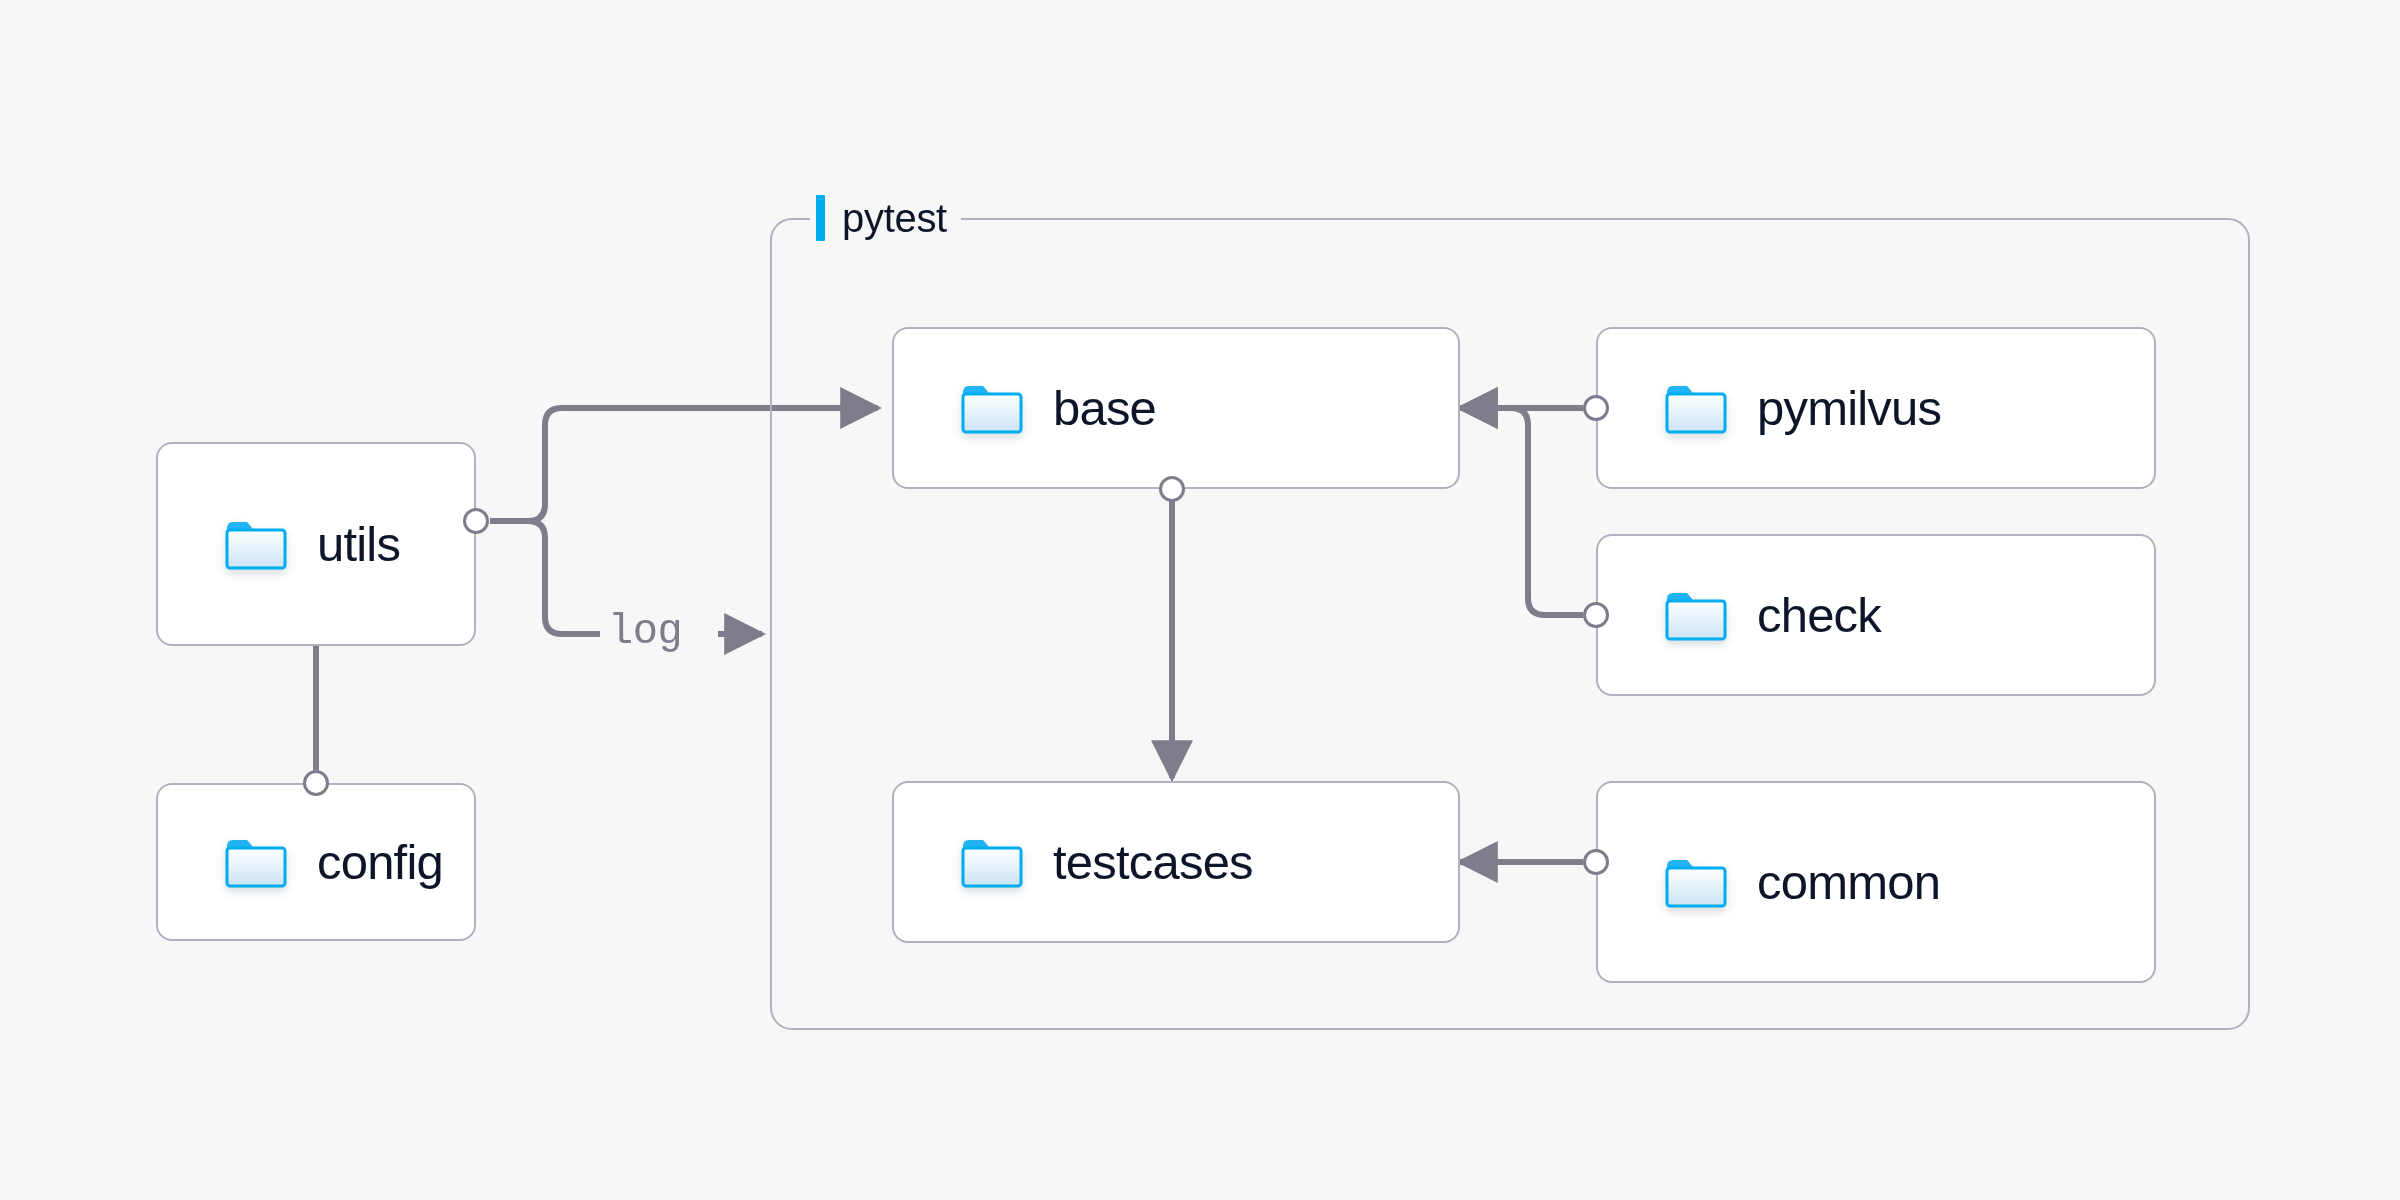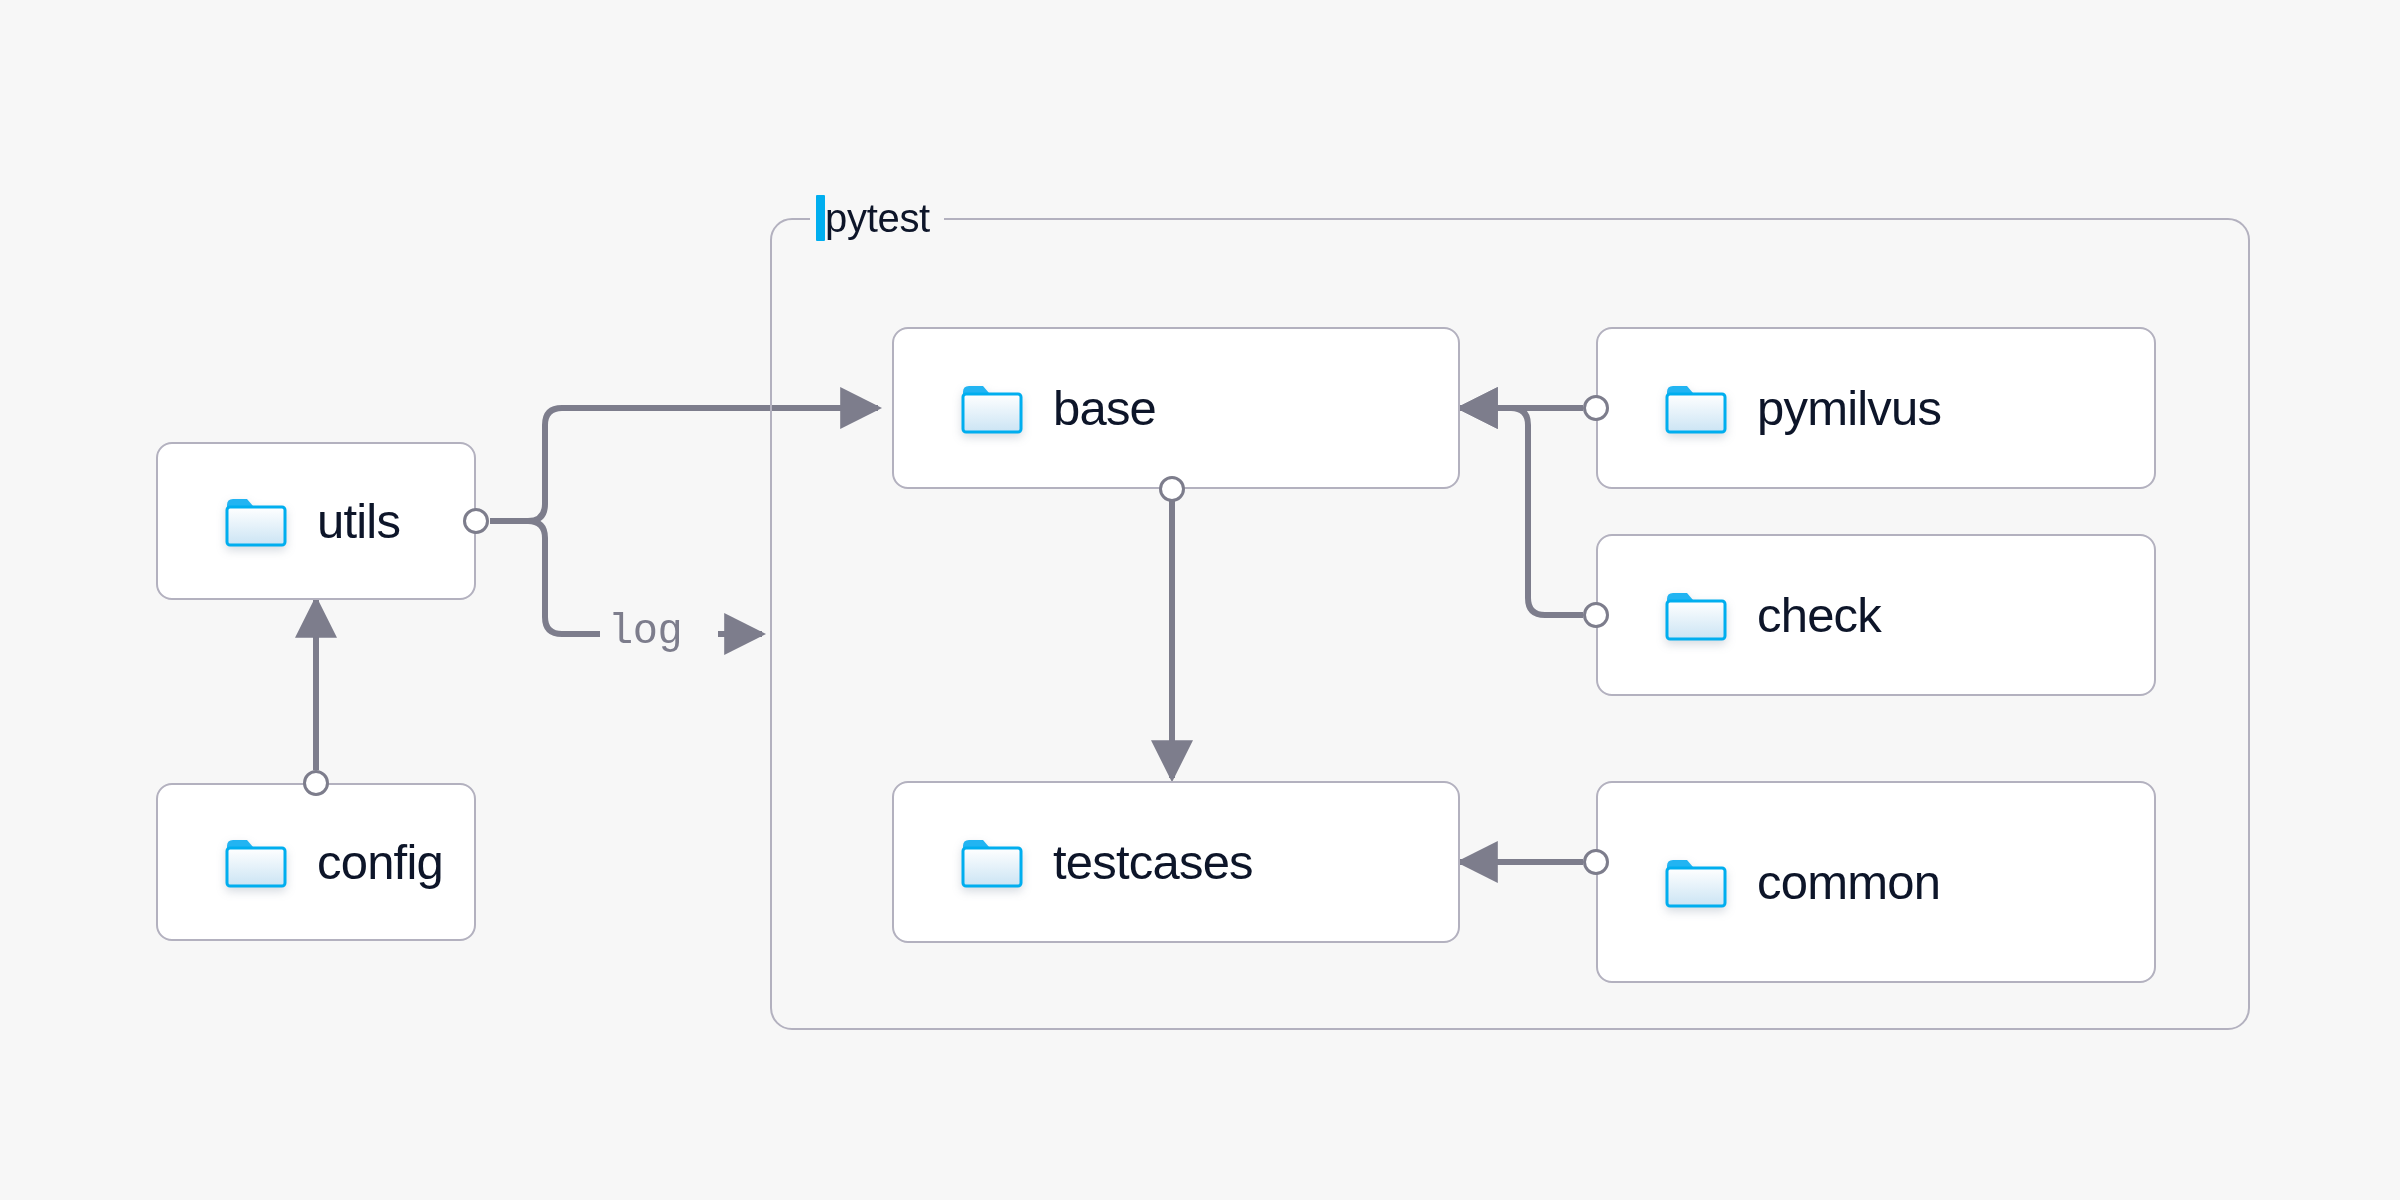--- a/index.html
+++ b/index.html
@@ -33,21 +33,21 @@
     position: absolute;
     border: 2px solid #b3b1bf;
     border-radius: 22px;
     background: transparent;
     box-sizing: border-box;
   }
   .group-label {
     position: absolute;
     display: flex;
     align-items: center;
-    gap: 0;
+    gap: 17px;
     background: #f7f7f7;
     padding: 0 14px 0 6px;
     height: 56px;
   }
   .group-label .bar {
     width: 9px;
     height: 46px;
     background: #00aeef;
     border-radius: 1px;
     flex: none;
@@ -148,21 +148,21 @@
     </g>
   </svg>
 
   <div class="group-box" style="left:770px; top:218px; width:1480px; height:812px;"></div>
 
   <div class="group-label" style="left:810px; top:190px;">
     <span class="bar"></span>
     <span class="txt">pytest</span>
   </div>
 
-  <div class="node" style="left:156px; top:442px; width:320px; height:158px;">
+  <div class="node" style="left:156px; top:442px; width:320px; height:204px;">
     <span class="folder">
       <svg width="62" height="52" viewBox="0 0 62 52">
         <path d="M2 10 Q2 4 8 4 L22 4 L28 11 L54 11 Q60 11 60 17 L60 17 L2 17 Z" fill="#22b4f2"></path>
         <rect x="2" y="12" width="58" height="38" rx="3" fill="url(#folderGrad)" stroke="#00aeef" stroke-width="3"></rect>
       </svg>
     </span>
     <span class="label">utils</span>
   </div>
   <div class="dot" style="left:463px; top:508px;"></div>
 

